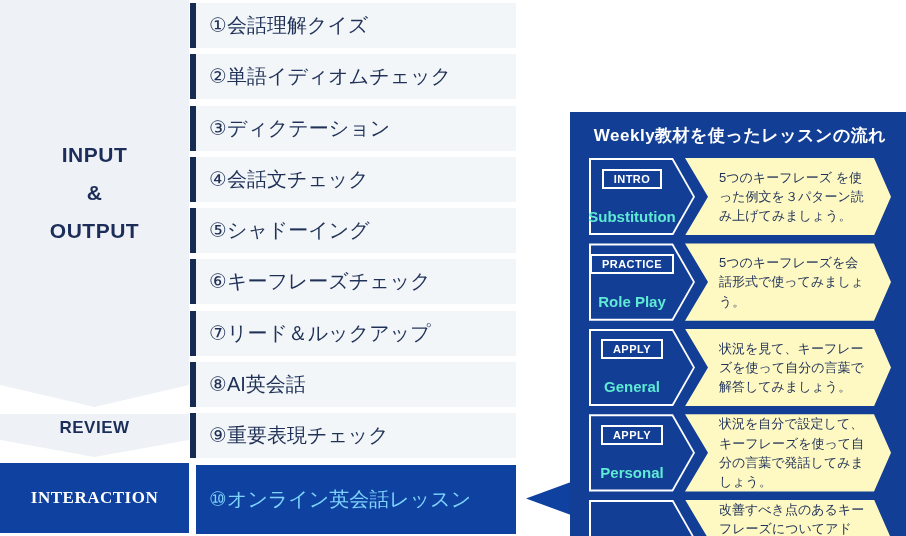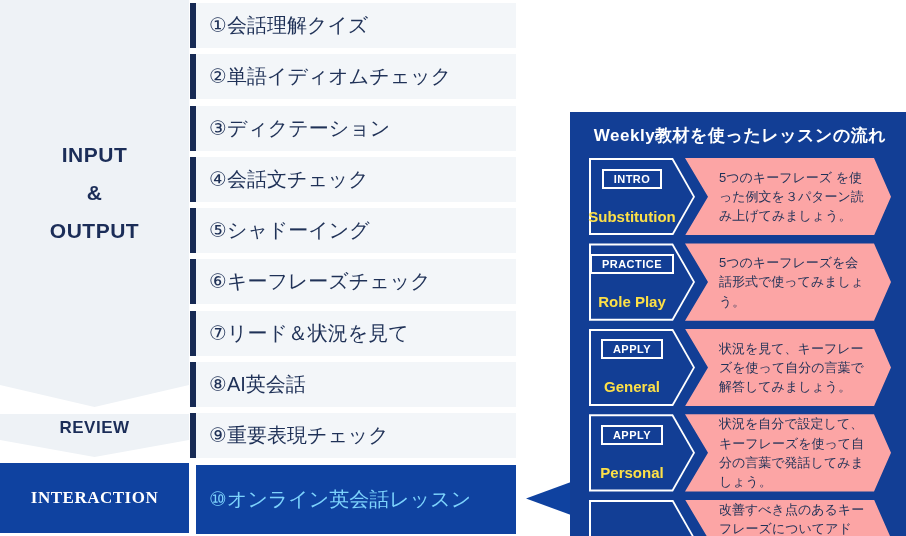--- a/index.html
+++ b/index.html
@@ -93,25 +93,25 @@
   .label-content {
     position:absolute; left:0; right:20px; top:0; bottom:0; z-index:3;
     display:flex; flex-direction:column; align-items:center; justify-content:center;
     gap:19px;
   }
   .tag {
     border:2px solid #ffffff; color:#ffffff;
     font-size:11px; font-weight:bold; letter-spacing:0.5px;
     padding:2px 10px; white-space:nowrap;
   }
-  .sublabel { color:#fde047; font-weight:bold; font-size:15px; white-space:nowrap; }
+  .sublabel { color:#5eead4; font-weight:bold; font-size:15px; white-space:nowrap; }
   .sublabel:empty { display:none; }
   .banner {
     flex:1; margin-left:-10px; z-index:1;
-    background:#fca5a5;
+    background:#fef9c3;
     clip-path:polygon(0 0,calc(100% - 17px) 0,100% 50%,calc(100% - 17px) 100%,0 100%,23px 50%);
     display:flex; align-items:center;
     padding:6px 26px 6px 34px;
     color:#1f3157; font-size:13px; font-weight:500; line-height:1.48;
   }
 </style>
 </head>
 <body>
 
 <div class="io-pentagon"></div>
@@ -124,21 +124,21 @@
 <div class="review-text">REVIEW</div>
 <div class="interaction-box">INTERACTION</div>
 
 <div class="steps">
   <div class="step">①会話理解クイズ</div>
   <div class="step">②単語イディオムチェック</div>
   <div class="step">③ディクテーション</div>
   <div class="step">④会話文チェック</div>
   <div class="step">⑤シャドーイング</div>
   <div class="step">⑥キーフレーズチェック</div>
-  <div class="step">⑦リード＆状況を見て</div>
+  <div class="step">⑦リード＆ルックアップ</div>
   <div class="step">⑧AI英会話</div>
   <div class="step">⑨重要表現チェック</div>
   <div class="step final">⑩オンライン英会話レッスン</div>
 </div>
 
 <div class="flow-arrow"></div>
 
 <div class="panel">
   <div class="panel-title">Weekly教材を使ったレッスンの流れ</div>
   <div class="panel-rows">

